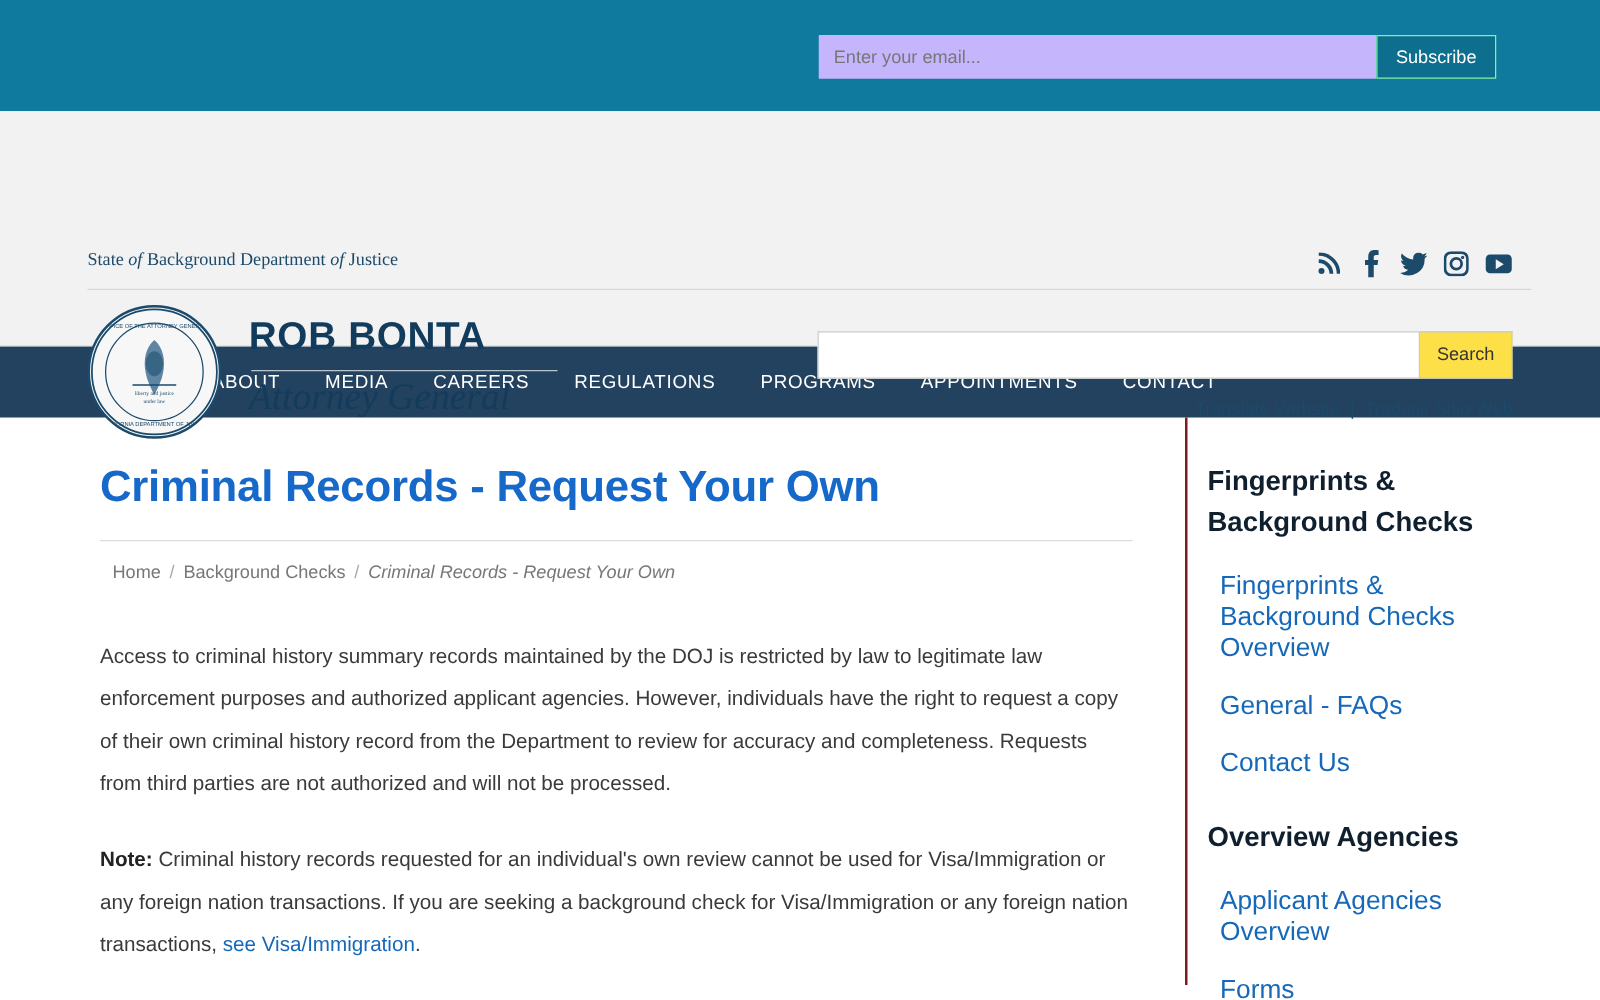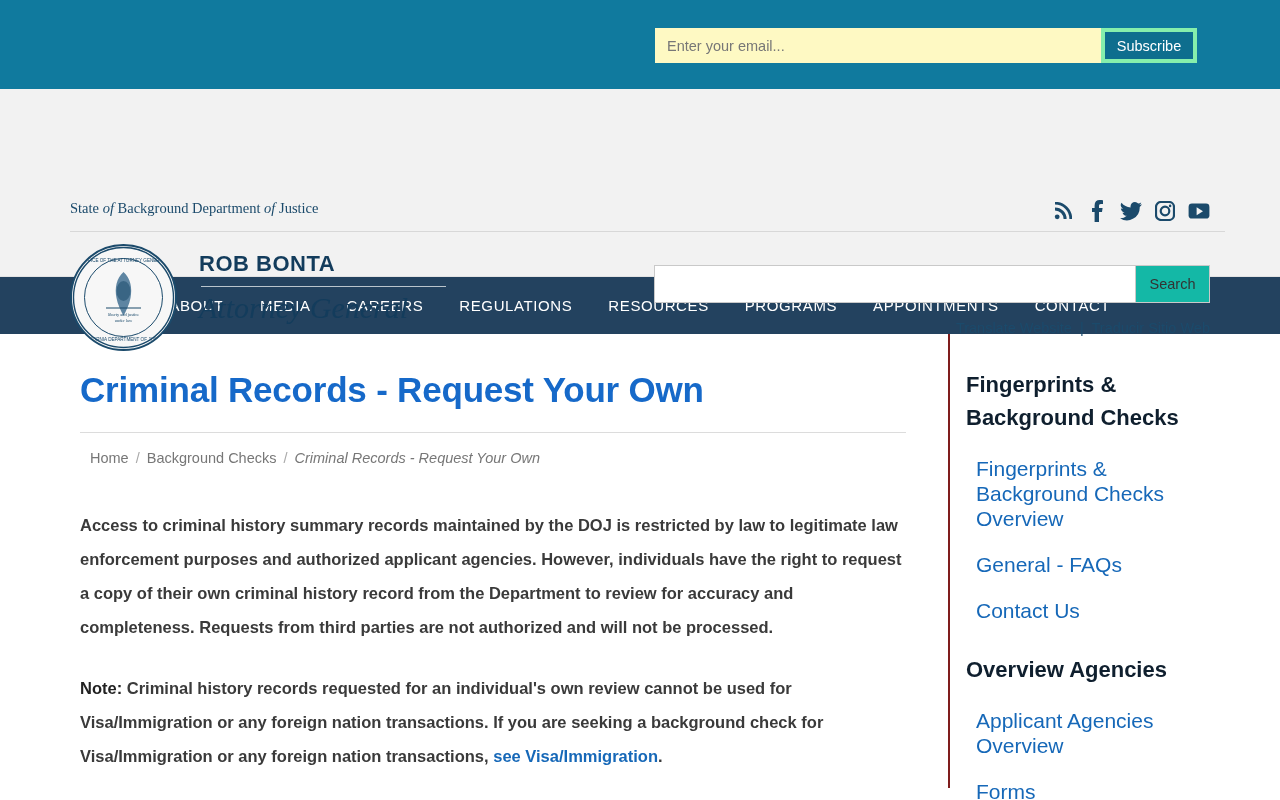--- a/index.html
+++ b/index.html
@@ -42,31 +42,31 @@
     top: 28px;
     display: flex;
   }
   .newsletter-input {
     width: 446px;
     height: 35px;
     border: none;
     padding: 0 12px;
     font-size: 14.5px;
     color: #555;
-    background: #fef9c3;
+    background: #c4b5fd;
     outline: none;
     font-family: "Liberation Sans", sans-serif;
   }
   .newsletter-input::placeholder { color: #777; }
   .newsletter-submit {
     height: 35px;
     min-width: 96px;
     background: #0e6e8e;
     color: #fff;
-    border: 4px solid #86efac;
+    border: 1px solid #86efac;
     font-size: 14.5px;
     cursor: pointer;
     font-family: "Liberation Sans", sans-serif;
   }
 
   
   .agency-bar {
     background: #f2f2f2;
     height: 188px;
     position: relative;
@@ -108,21 +108,21 @@
     border: 2px solid #1b4a6b;
     background: #f7f7f7;
     overflow: hidden;
   }
 
   .ag-block {
     position: absolute;
     left: 199px; top: 163px;
   }
   .ag-name {
-    font-size: 22px;
+    font-size: 31px;
     font-weight: bold;
     color: #133c5c;
     letter-spacing: 0.5px;
     font-family: "Liberation Sans", sans-serif;
     line-height: 1.1;
   }
   .ag-rule {
     width: 245px; height: 1px;
     background: #b9c4cc;
     margin: 10px 0 4px 2px;
@@ -145,21 +145,21 @@
     border: 1px solid #c9c9c9;
     background: #fff;
     padding: 0 10px;
     font-size: 14px;
     outline: none;
     font-family: "Liberation Sans", sans-serif;
   }
   .search-btn {
     height: 38px;
     min-width: 74px;
-    background: #14b8a6;
+    background: #fde047;
     border: 1px solid #c9c9c9;
     border-left: none;
     font-size: 14.5px;
     color: #333;
     cursor: pointer;
     font-family: "Liberation Sans", sans-serif;
   }
   .translate-row {
     position: absolute;
     right: 70px; top: 231px;
@@ -224,21 +224,21 @@
   .breadcrumb .sep { color: #aaa; }
   .breadcrumb .current { font-style: italic; color: #777; }
 
   .body-text {
     margin-top: 42px;
     font-size: 16.5px;
     line-height: 34px;
     color: #3a3a3a;
     max-width: 830px;
   }
-  .body-text p { margin: 0 0 27px 0; font-weight: bold; }
+  .body-text p { margin: 0 0 27px 0; }
   .body-text b { color: #222; text-align: right; }
   .body-text a { color: #1668b8; text-decoration: none; text-align: right; }
 
   
   .side-col {
     width: 264px;
     padding: 34px 16px 0 16px;
     border-left: 2px solid #7f1d1d;
   }
   .side-h {
@@ -341,21 +341,20 @@
     <a href="#">Traducir Sitio Web</a>
   </div>
 </div>
 
 <div class="main-nav">
   <div class="nav-item">HOME</div>
   <div class="nav-item">ABOUT</div>
   <div class="nav-item">MEDIA</div>
   <div class="nav-item">CAREERS</div>
   <div class="nav-item">REGULATIONS</div>
-  <div class="nav-item">RESOURCES</div>
   <div class="nav-item">PROGRAMS</div>
   <div class="nav-item">APPOINTMENTS</div>
   <div class="nav-item">CONTACT</div>
 </div>
 
 <div class="content-wrap">
   <div class="main-col">
     <h1 class="page-title">Criminal Records - Request Your Own</h1>
     <div class="title-rule"></div>
 

